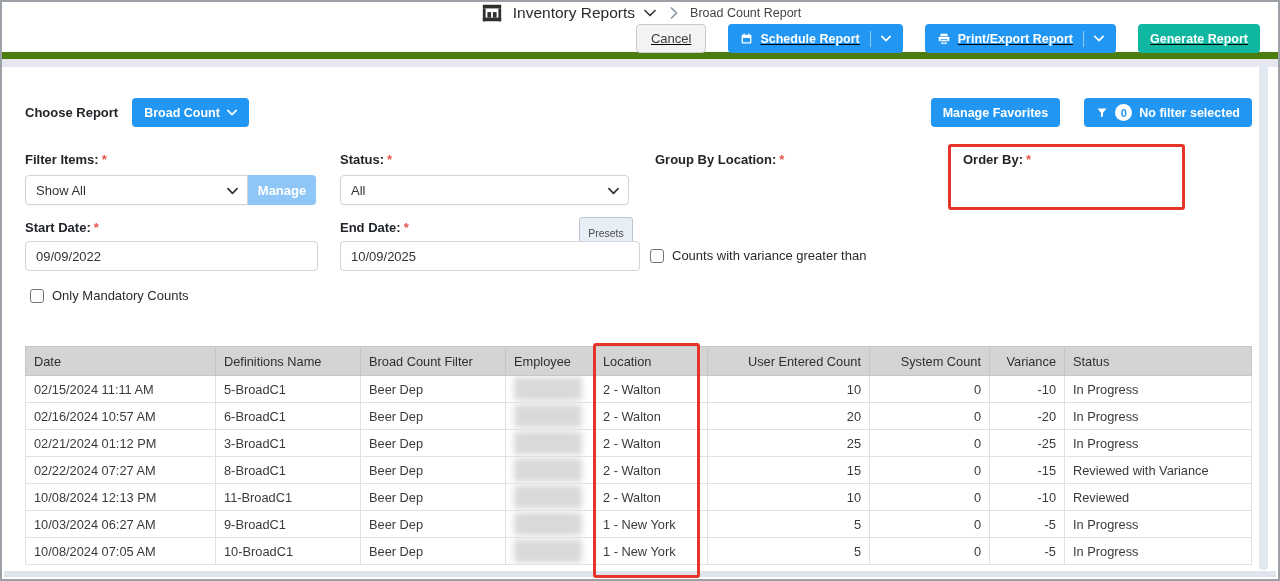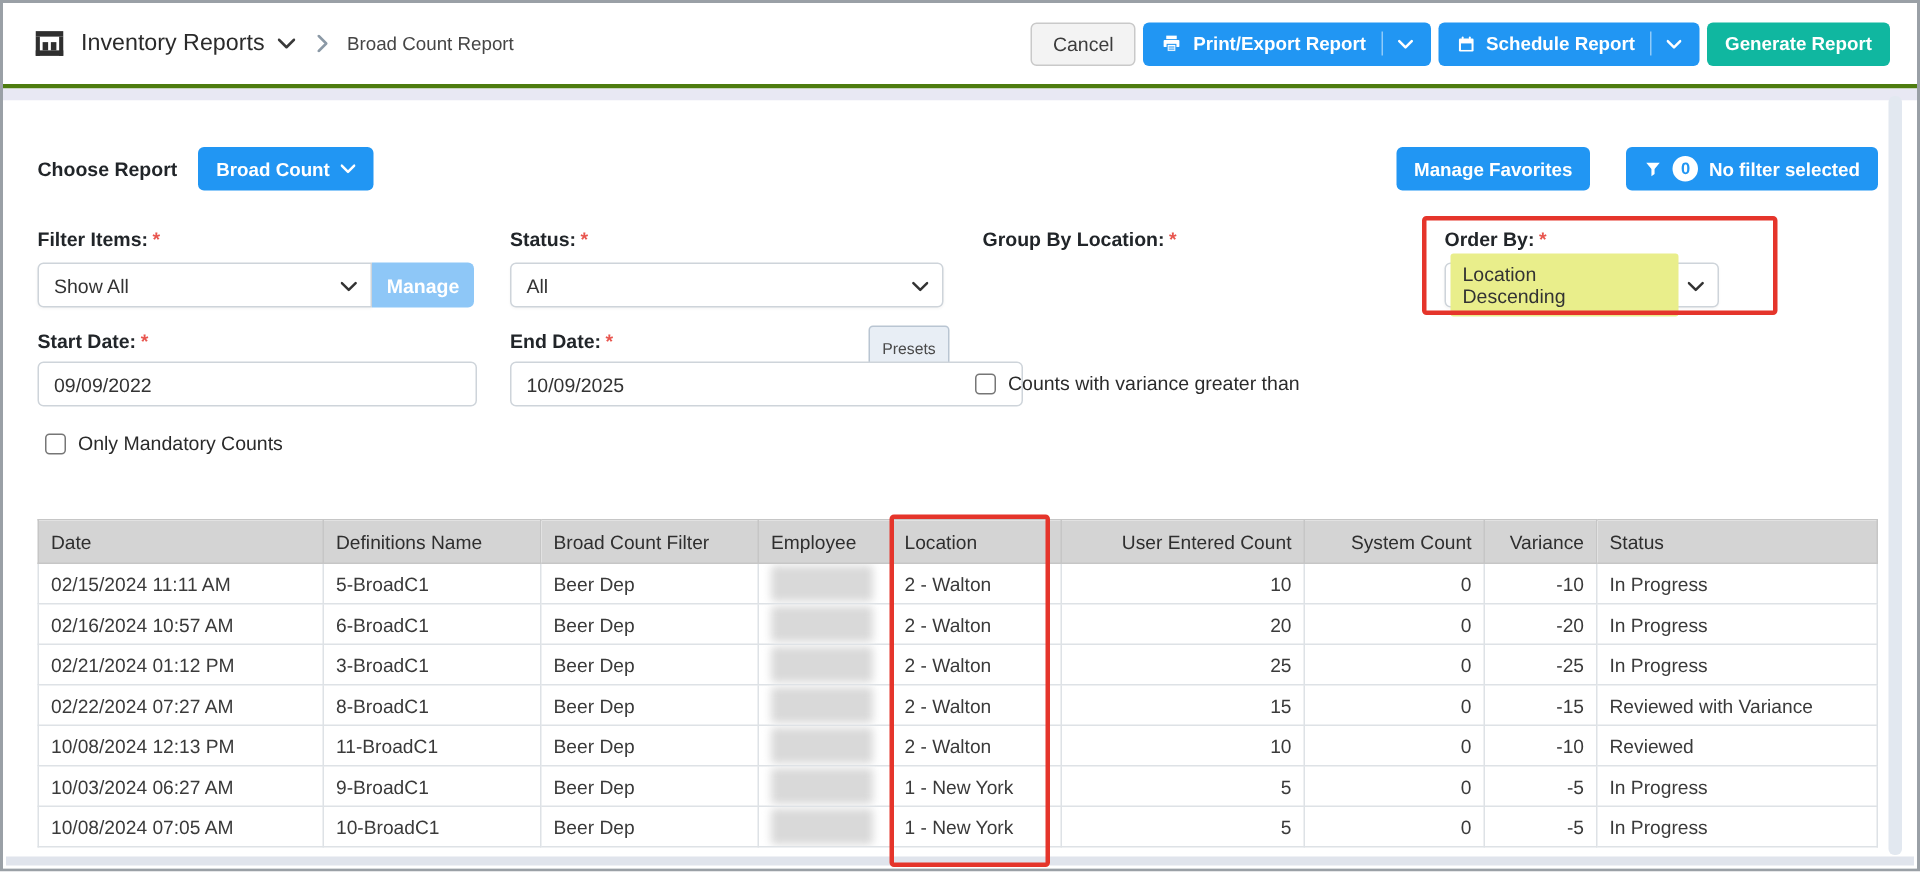--- a/index.html
+++ b/index.html
@@ -1,26 +1,26 @@
 <!DOCTYPE html>
 <html><head>
 <meta charset="utf-8">
 <style>
   * { margin:0; padding:0; box-sizing:border-box; }
   html,body { width:1280px; height:581px; background:#fff; font-family:"Liberation Sans", sans-serif; }
   .window { position:relative; width:1280px; height:581px; border:2px solid #9aa0a6; background:#fff; overflow:hidden; }
 
   
-  .topbar { height:57px; background:#fff; border-bottom:3px solid #4d7c0f; display:flex; align-items:center; padding:0 18px 0 20px; }
+  .topbar { height:57px; background:#fff; border-bottom:7px solid #4d7c0f; display:flex; align-items:center; padding:0 18px 0 20px;flex-direction:column; }
   .tb-left { display:flex; align-items:center; }
   .tb-title { font-size:15.5px; color:#2b2b2b; margin-left:10px; }
   .tb-chev { margin-left:9px; display:flex; align-items:center; cursor:pointer; }
   .tb-sep { margin:0 12px 0 14px; display:flex; align-items:center; }
   .tb-crumb { font-size:12.5px; color:#454545; }
-  .tb-right { margin-left:auto; display:flex; align-items:center; gap:5px; }
+  .tb-right { margin-left:auto; display:flex; align-items:center; gap:22px;text-decoration:underline; }
 
   .btn { height:29px; border:none; border-radius:4px; font-family:inherit; font-size:12.5px; font-weight:bold; display:inline-flex; align-items:center; gap:7px; padding:0 12px; cursor:pointer; white-space:nowrap; }
   .btn-cancel { background:#f3f3f3; border:1px solid #c9c9c9; color:#3c3c3c; font-weight:400; font-size:13px; padding:0 14px; }
   .btn-blue { background:#2196f3; color:#fff; }
   .btn-teal { background:#10b7a0; color:#fff; }
   .btn-lightblue { background:#8ec7f7; color:#fff; }
   .btn-div { width:1px; height:16px; background:rgba(255,255,255,.5); margin:0 3px; }
   .ic { display:flex; align-items:center; }
 
   .band { height:8px; background:#e8e8f3; }
@@ -92,46 +92,46 @@
         <svg width="8" height="12" viewBox="0 0 8 12">
             <path d="M1.5 1 L6.5 6 L1.5 11" stroke="#8b99a6" stroke-width="1.7" fill="none" stroke-linecap="round" stroke-linejoin="round"></path>
           </svg>
       </span>
       <span class="tb-crumb">Broad Count Report</span>
     </div>
     <div class="tb-right">
       <button class="btn btn-cancel">Cancel</button>
       <button class="btn btn-blue">
         <span class="ic">
+          <svg width="13" height="13" viewBox="0 0 24 24">
+            <rect x="3" y="5" width="18" height="16" rx="1.5" fill="#fff"></rect>
+            <rect x="5.5" y="11" width="13" height="8" fill="#2196f3"></rect>
+            <rect x="6.5" y="2.5" width="2.2" height="4.5" rx="1" fill="#fff"></rect>
+            <rect x="15.3" y="2.5" width="2.2" height="4.5" rx="1" fill="#fff"></rect>
+          </svg>
+        </span>
+        <span>Schedule Report</span>
+        <span class="btn-div"></span>
+        <span class="ic">
+          <svg width="10" height="7" viewBox="0 0 12 8">
+              <path d="M1 1.5 L6 6.5 L11 1.5" stroke="#fff" stroke-width="2" fill="none" stroke-linecap="round" stroke-linejoin="round"></path>
+            </svg>
+        </span>
+      </button>
+      <button class="btn btn-blue">
+        <span class="ic">
           <svg width="14" height="14" viewBox="0 0 24 24">
             <rect x="6" y="3" width="12" height="4" fill="#fff"></rect>
             <rect x="3" y="8" width="18" height="8" rx="1" fill="#fff"></rect>
             <rect x="7" y="13" width="10" height="8" fill="#fff" stroke="#2196f3" stroke-width="1.2"></rect>
             <rect x="8.7" y="15.4" width="6.6" height="1.2" fill="#2196f3"></rect>
             <rect x="8.7" y="17.8" width="6.6" height="1.2" fill="#2196f3"></rect>
           </svg>
         </span>
         <span>Print/Export Report</span>
-        <span class="btn-div"></span>
-        <span class="ic">
-          <svg width="10" height="7" viewBox="0 0 12 8">
-              <path d="M1 1.5 L6 6.5 L11 1.5" stroke="#fff" stroke-width="2" fill="none" stroke-linecap="round" stroke-linejoin="round"></path>
-            </svg>
-        </span>
-      </button>
-      <button class="btn btn-blue">
-        <span class="ic">
-          <svg width="13" height="13" viewBox="0 0 24 24">
-            <rect x="3" y="5" width="18" height="16" rx="1.5" fill="#fff"></rect>
-            <rect x="5.5" y="11" width="13" height="8" fill="#2196f3"></rect>
-            <rect x="6.5" y="2.5" width="2.2" height="4.5" rx="1" fill="#fff"></rect>
-            <rect x="15.3" y="2.5" width="2.2" height="4.5" rx="1" fill="#fff"></rect>
-          </svg>
-        </span>
-        <span>Schedule Report</span>
         <span class="btn-div"></span>
         <span class="ic">
           <svg width="10" height="7" viewBox="0 0 12 8">
               <path d="M1 1.5 L6 6.5 L11 1.5" stroke="#fff" stroke-width="2" fill="none" stroke-linecap="round" stroke-linejoin="round"></path>
             </svg>
         </span>
       </button>
       <button class="btn btn-teal">Generate Report</button>
     </div>
   </div>
@@ -180,33 +180,27 @@
     <button class="btn btn-lightblue btn-manage">Manage</button>
 
     <div class="sel" style="left:338px; top:108px; width:289px;">
       <span>All</span>
       <svg class="sel-chev" width="11" height="8" viewBox="0 0 12 8">
           <path d="M1 1.5 L6 6.5 L11 1.5" stroke="#333" stroke-width="1.8" fill="none" stroke-linecap="round" stroke-linejoin="round"></path>
         </svg>
     </div>
 
 
-    <div class="sel" style="left:961px; top:108px; width:183px;">
-      <span class="hl">Location Descending</span>
-      <svg class="sel-chev" width="11" height="8" viewBox="0 0 12 8">
-          <path d="M1 1.5 L6 6.5 L11 1.5" stroke="#333" stroke-width="1.8" fill="none" stroke-linecap="round" stroke-linejoin="round"></path>
-        </svg>
-    </div>
 
     <span class="f-label" style="left:23px; top:153px;"><span>Start Date:</span><span class="req">*</span></span>
     <span class="f-label" style="left:338px; top:153px;"><span>End Date:</span><span class="req">*</span></span>
     <button class="btn-presets">Presets</button>
 
     <input class="txt" style="left: 23px; top: 174px; width: 293px;" value="09/09/2022">
-    <input class="txt" style="left: 338px; top: 174px; width: 342px;" value="10/09/2025">
+    <input class="txt" style="left: 338px; top: 174px; width: 300px;" value="10/09/2025">
 
     <div class="check" style="left:648px; top:181px;">
       <span class="cb"></span>
       <span>Counts with variance greater than</span>
     </div>
     <div class="check" style="left:28px; top:221px;">
       <span class="cb"></span>
       <span>Only Mandatory Counts</span>
     </div>
 

